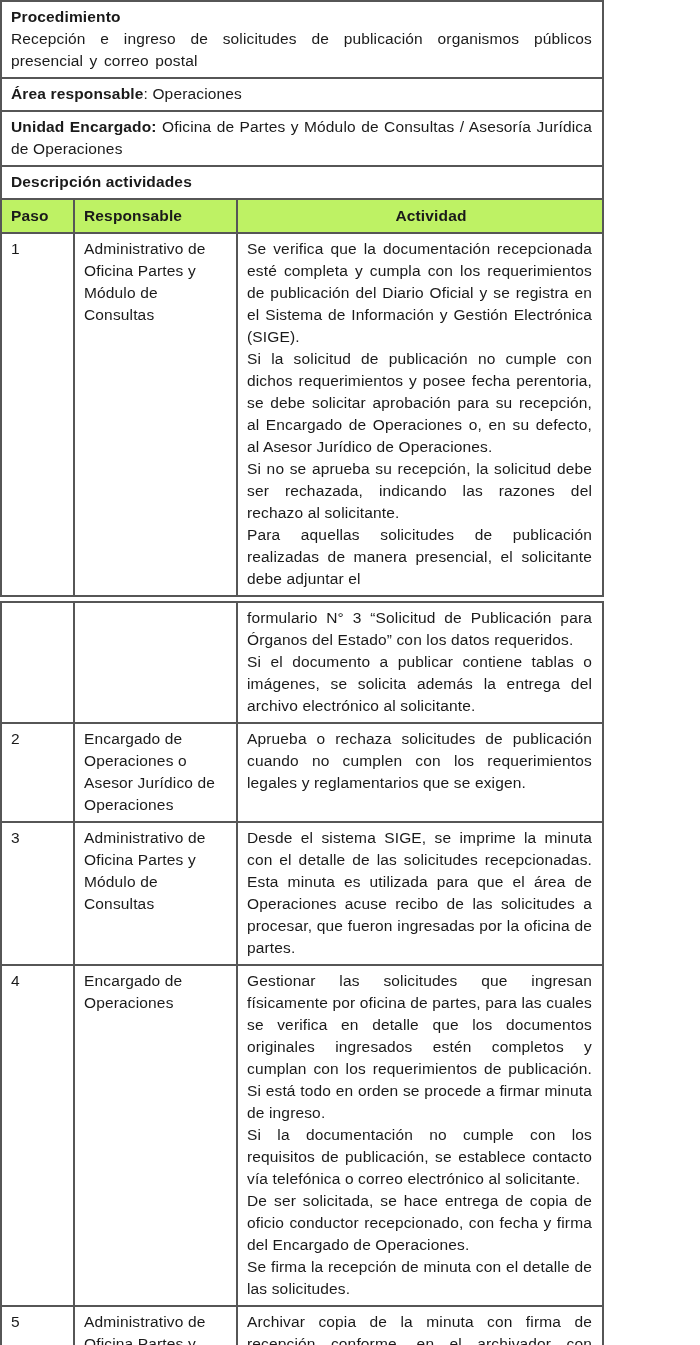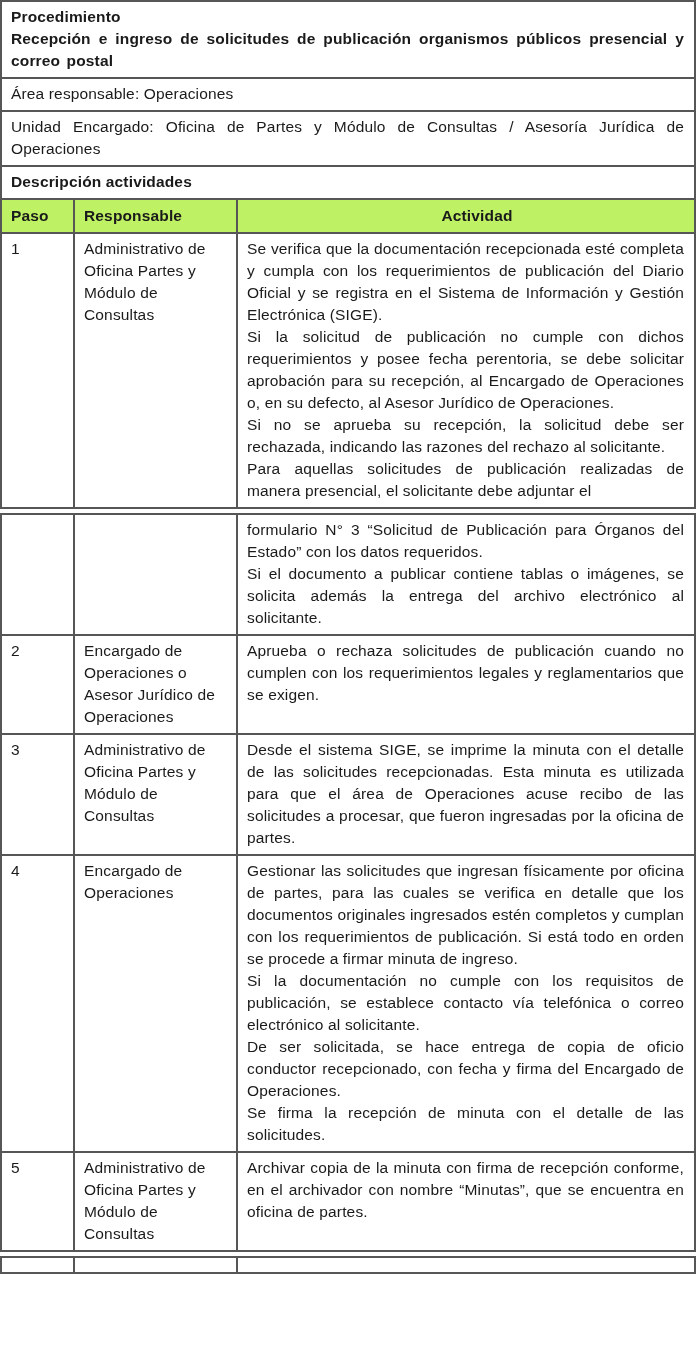--- a/index.html
+++ b/index.html
@@ -3,35 +3,35 @@
 <meta charset="utf-8">
 <style>
   html,body{margin:0;padding:0;}
   body{
     width:700px;height:1345px;overflow:hidden;background:#ffffff;
     font-family:"Liberation Sans", sans-serif;
     font-size:15.5px;line-height:22px;color:#1a1a1a;
     letter-spacing:0.15px;
   }
   table.tbl{
-    border-collapse:collapse;width:696px;table-layout:fixed;
+    border-collapse:collapse;width:604px;table-layout:fixed;
   }
   table.tbl td{
     border:2px solid #565656;
     vertical-align:top;
     padding:4px 10px 5px 9px;
     overflow:hidden;
   }
   .frag-gap{height:4px;}
   
   td.title-cell{padding:8px 12px 10px 9px;}
   .title-line1{font-weight:bold;}
-  .title-line2{font-weight:bold;text-align:justify;word-spacing:2px;}
+  .title-line2{font-weight:normal;text-align:justify;word-spacing:2px;}
   td.meta-cell{padding:6px 10px 7px 9px;}
-  .bold{font-weight:normal;}
+  .bold{font-weight:bold;}
   td.section-cell{padding:6px 10px 7px 9px;font-weight:bold;margin-left:44px;}
   
   tr.head-row td{
     background:#bef264;
     font-weight:bold;
     padding:5px 10px 5px 9px;
   }
   tr.head-row td.act-head{text-align:center;padding-left:32px;}
   
   td.act-cell{

